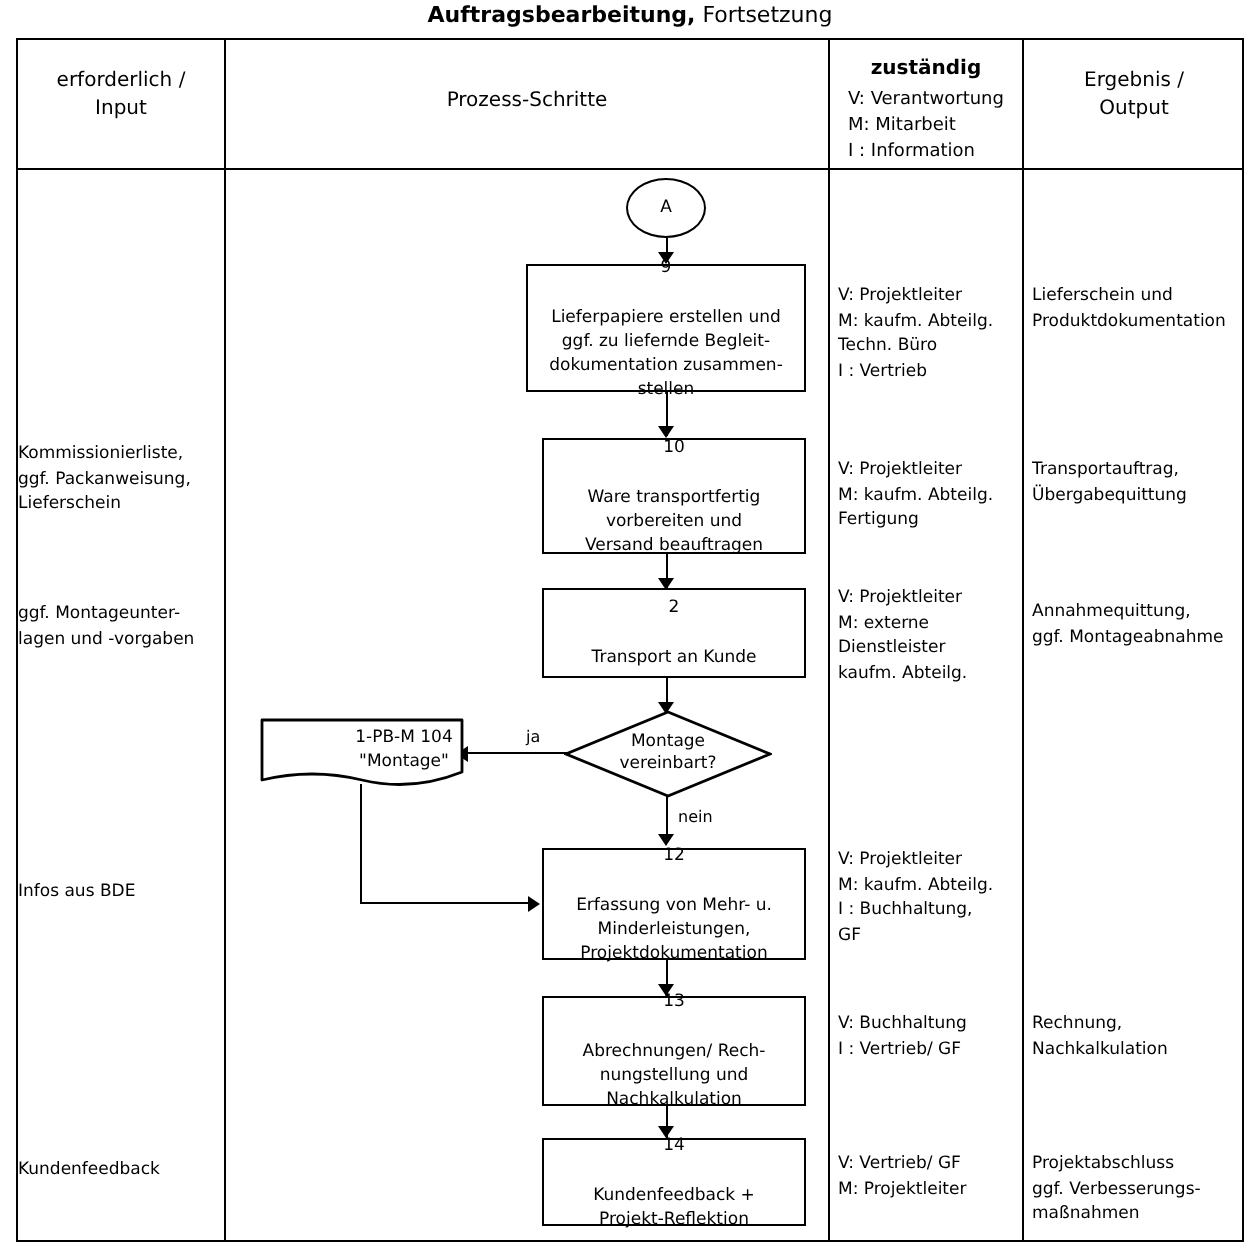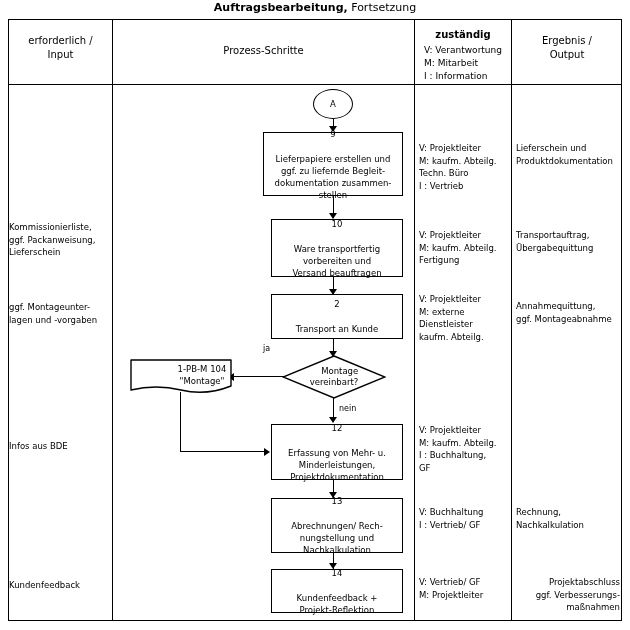--- a/index.html
+++ b/index.html
@@ -57,21 +57,21 @@
   .conn-circle{
     position:absolute;box-sizing:border-box;border:1.4px solid #000;background:#fff;
     border-radius:50%;display:flex;align-items:center;justify-content:center;
     font-size:8.5px;
   }
 
   .diamond-wrap{position:absolute;}
   .diamond-label{
     position:absolute;left:0;top:0;width:100%;height:100%;
     display:flex;flex-direction:column;align-items:center;justify-content:center;
-    font-size:8.5px;line-height:11.5px;text-align:right;white-space:pre-line;
+    font-size:8.5px;line-height:11.5px;text-align:center;white-space:pre-line;
   }
 
   .subproc{position:absolute;padding-left:42px;}
   .subproc-label{
     position:absolute;left:0;top:0;width:100%;
     text-align:center;font-size:8.5px;line-height:12px;white-space:pre-line;
     padding-top:4px;box-sizing:border-box;
   }
 
   
@@ -144,21 +144,21 @@
 M: Projektleiter</div>
 
   <div class="outp" style="left:516px;top:142px;width:104px;">Lieferschein und
 Produktdokumentation</div>
   <div class="outp" style="left:516px;top:229px;width:104px;">Transportauftrag,
 Übergabequittung</div>
   <div class="outp" style="left:516px;top:300px;width:104px;">Annahmequittung,
 ggf. Montageabnahme</div>
   <div class="outp" style="left:516px;top:506px;width:104px;">Rechnung,
 Nachkalkulation</div>
-  <div class="outp" style="left:516px;top:576px;width:104px;text-align:right;">Projektabschluss
+  <div class="outp" style="left:516px;top:576px;width:104px;">Projektabschluss
 ggf. Verbesserungs-
 maßnahmen</div>
 
   <div class="conn-circle" style="left:313px;top:89px;width:40px;height:30px;">
     <span>A</span>
   </div>
   <div class="ln v" style="left:332.5px;top:119px;height:12px;"></div>
   <div class="arrow down" style="left:329px;top:126px;"></div>
 
   <div class="pbox" style="left:263px;top:132px;width:140px;height:64px;">
@@ -190,21 +190,21 @@
   <div class="diamond-wrap" style="left:282px;top:355px;width:104px;height:44px;">
     <svg width="104" height="44" viewBox="0 0 104 44" style="position:absolute;left:0;top:0;">
       <polygon points="52,1 103,22 52,43 1,22" fill="#ffffff" stroke="#000000" stroke-width="1.4"></polygon>
     </svg>
     <div class="diamond-label">Montage
 vereinbart?</div>
   </div>
 
   <div class="ln h" style="left:232px;top:376px;width:52px;"></div>
   <div class="arrow left" style="left:228px;top:373px;"></div>
-  <div class="edge-label" style="left:250px;top:344px;padding-left:13px;">ja</div>
+  <div class="edge-label" style="left:250px;top:364px;padding-left:13px;">ja</div>
 
   <div class="subproc" style="left:130px;top:359px;width:102px;height:36px;">
     <svg width="102" height="36" viewBox="0 0 102 36" style="position:absolute;left:0;top:0;">
       <path d="M1,1 L101,1 L101,27 Q76,37 51,31 Q26,25 1,31 Z" fill="#ffffff" stroke="#000000" stroke-width="1.4" stroke-linejoin="round"></path>
     </svg>
     <div class="subproc-label">1-PB-M 104
 "Montage"</div>
   </div>
 
   <div class="ln v" style="left:180px;top:392px;height:60px;"></div>

